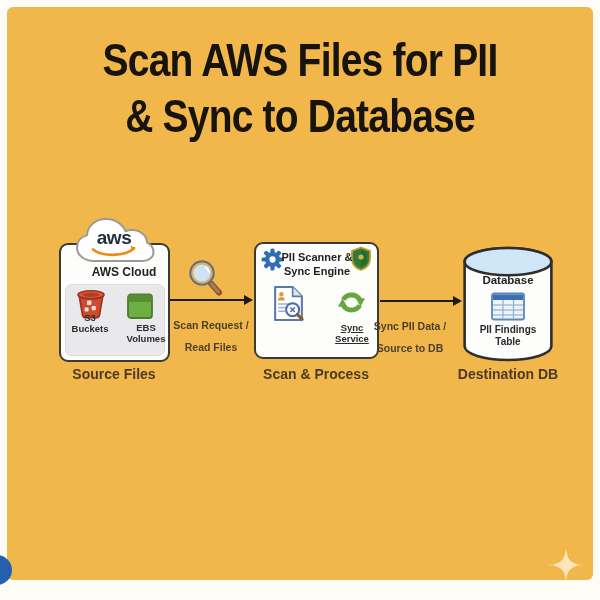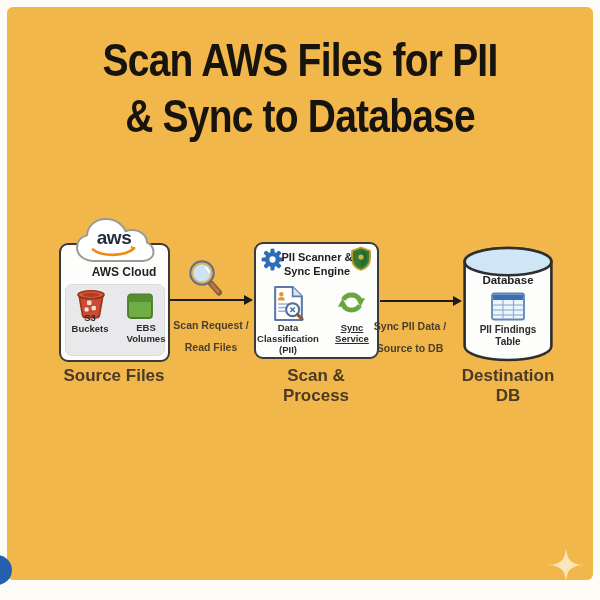--- a/index.html
+++ b/index.html
@@ -13,21 +13,21 @@
     color:#17130f;transform:scaleY(1.18);transform-origin:50% 0;}
   .title span{display:block;}
   
   .node{position:absolute;background:#fdfdfc;border:2.2px solid #3a3a3a;
     border-radius:9px;box-sizing:border-box;}
   .panel{position:absolute;background:#e9e9ec;border:1px solid #dcdcdf;
     border-radius:7px;box-sizing:border-box;}
   .boxtitle{position:absolute;text-align:center;font-weight:700;color:#222;}
   .small-label{position:absolute;text-align:center;font-size:9.5px;
     font-weight:700;line-height:1.18;color:#2b2b2b;}
-  .caption{position:absolute;text-align:center;font-size:17px;
+  .caption{position:absolute;text-align:center;font-size:14px;
     font-weight:700;color:#4a3a26;}
   .arrow-label{position:absolute;text-align:center;font-size:10.5px;
     font-weight:700;line-height:1.3;color:#4a3f2e;}
   .arrow-label span{display:block;margin-top:8px;}
   .arrow-line{position:absolute;height:0;border-top:2.6px solid #1b1b1b;}
   .arrow-head{position:absolute;width:0;height:0;
     border-left:9px solid #1b1b1b;border-top:5.5px solid transparent;
     border-bottom:5.5px solid transparent;}
   .abs{position:absolute;}
   
@@ -132,21 +132,20 @@
     <line x1="22.2" y1="21.8" x2="17.8" y2="26.2" stroke="#4a6fa5" stroke-width="1.4"></line>
   </svg>
 
   <svg class="abs" style="left:336px;top:287px;" width="31" height="31" viewBox="0 0 32 32">
     <path d="M7.5,13 A10,10 0 0 1 24.5,13" fill="none" stroke="#67a73e" stroke-width="5"></path>
     <polygon points="20.5,11.5 30,11.5 25.2,20.5" fill="#67a73e"></polygon>
     <path d="M24.5,19 A10,10 0 0 1 7.5,19" fill="none" stroke="#67a73e" stroke-width="5"></path>
     <polygon points="11.5,20.5 2,20.5 6.8,11.5" fill="#67a73e"></polygon>
   </svg>
 
-  <div class="small-label" style="left:255px;top:322px;width:66px;">Data Classification (PII)</div>
   <div class="small-label" style="left:326px;top:322px;width:52px;text-decoration:underline;">Sync Service</div>
 
   <div class="caption" style="left:256px;top:366px;width:120px;">Scan &amp; Process</div>
 
   <div class="arrow-line" style="left:380px;top:300px;width:73px;"></div>
   <div class="arrow-head" style="left:453px;top:296px;"></div>
   <div class="arrow-label" style="left:360px;top:312px;width:100px;">
     <span>Sync PII Data /</span>
     <span>Source to DB</span>
   </div>

